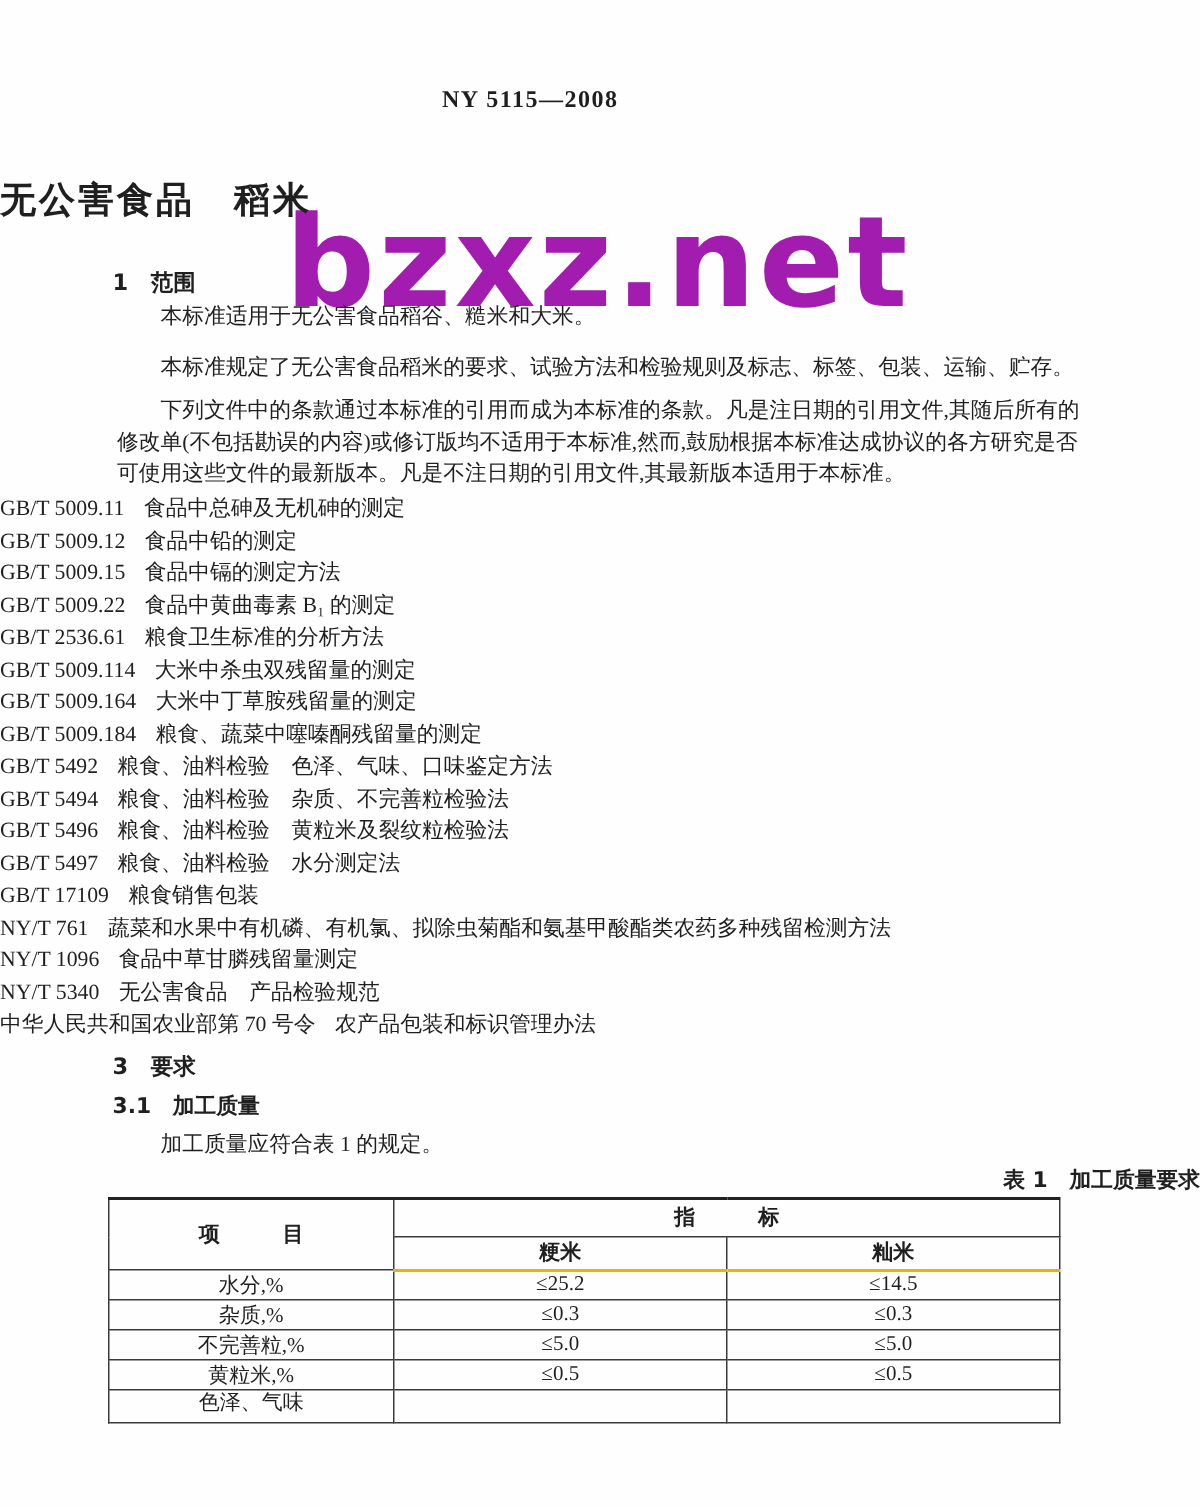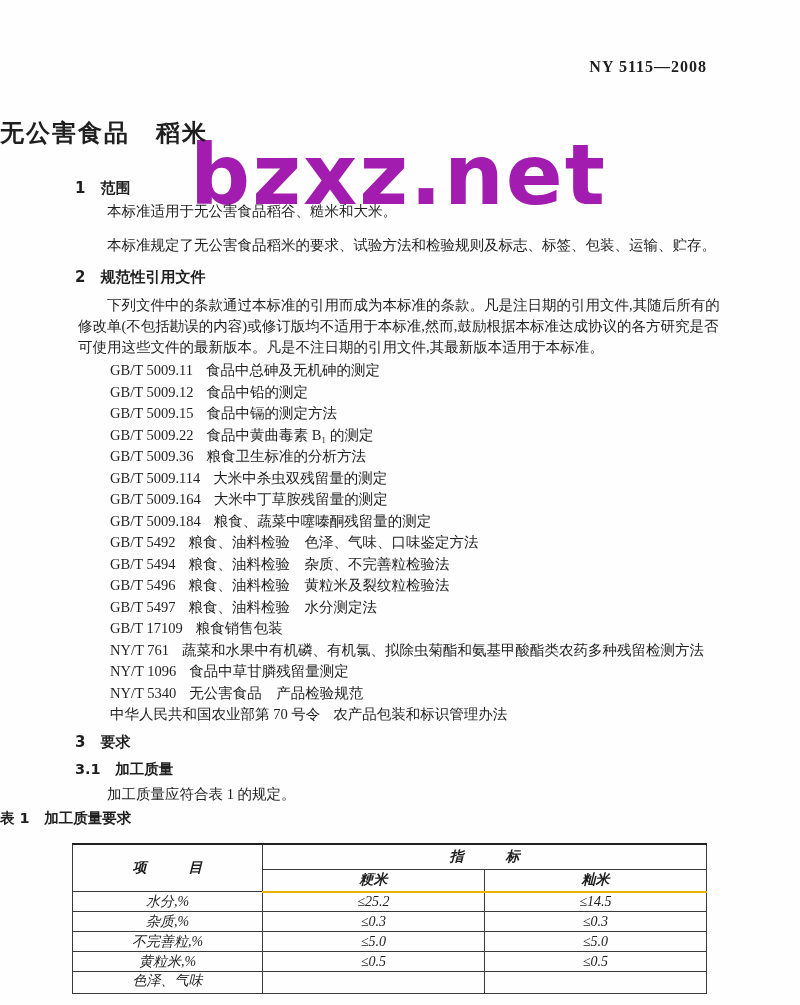--- a/index.html
+++ b/index.html
@@ -22,21 +22,21 @@
     color:#a21caf;
     z-index:0;
     user-select:none;
     white-space:nowrap;
   }
   .content { position:relative; z-index:1; }
 
   .doc-code {
     padding-top:58px;
     padding-right:93px;
-    text-align:right;
+    text-align:center;
     font-weight:bold;
     font-size:16px;
     letter-spacing:1px;
     height:78px;
   }
   .title {
     margin-top:40px;
     height:30px; line-height:30px;
     text-align:left;
     font-family:"DejaVu Sans","Liberation Sans",sans-serif;
@@ -62,43 +62,41 @@
     line-height:22px;
     text-indent:2em;
   }
   .scope-p1 { margin-top:12px; }
   .scope-p2 { margin-top:2px; }
   .norm-intro { margin-top:8px; margin-right:72px; line-height:21px; }
   .req-p { margin-top:4px; }
 
   .ref-list { margin-top:2px; }
   .ref-item {
-    margin-left:110px;
     font-size:14.5px;
     line-height:21.5px;
     white-space:nowrap;
   }
   .ref-code { margin-right:13px; }
 
   .tbl-caption {
     margin-top:4px;
     height:18px; line-height:18px;
-    text-align:left;
+    text-align:right;
     font-family:"DejaVu Sans","Liberation Sans",sans-serif;
     font-weight:bold;
     font-size:14.5px;
   }
   table.tbl {
-    margin-top:16px;
+    margin-top:2px;
     margin-left:72px;
     width:634px;
     border-collapse:collapse;
     table-layout:fixed;
     font-size:14px;
-    font-style:italic;
   }
   table.tbl { border:1px solid #333; border-top:2px solid #222; }
   .tbl td {
     border:1px solid #3a3a3a;
     text-align:center;
     vertical-align:middle;
     padding:0;
     overflow:hidden;
   }
   .col-item { width:190px; }
@@ -118,29 +116,28 @@
 
   <div class="content">
     <div class="doc-code">NY 5115—2008</div>
 
     <div class="title">无公害食品　稻米</div>
 
     <div class="sec-h h-s1">1　范围</div>
     <p class="para scope-p2">本标准适用于无公害食品稻谷、糙米和大米。</p>
     <p class="para scope-p1">本标准规定了无公害食品稻米的要求、试验方法和检验规则及标志、标签、包装、运输、贮存。</p>
 
-    <div class="sec-h h-s2">2　规范性引用文件</div>
     <p class="para norm-intro">下列文件中的条款通过本标准的引用而成为本标准的条款。凡是注日期的引用文件,其随后所有的修改单(不包括勘误的内容)或修订版均不适用于本标准,然而,鼓励根据本标准达成协议的各方研究是否可使用这些文件的最新版本。凡是不注日期的引用文件,其最新版本适用于本标准。</p>
 
     <div class="ref-list">
       <div class="ref-item"><span class="ref-code">GB/T 5009.11</span><span class="ref-title">食品中总砷及无机砷的测定</span></div>
       <div class="ref-item"><span class="ref-code">GB/T 5009.12</span><span class="ref-title">食品中铅的测定</span></div>
       <div class="ref-item"><span class="ref-code">GB/T 5009.15</span><span class="ref-title">食品中镉的测定方法</span></div>
       <div class="ref-item"><span class="ref-code">GB/T 5009.22</span><span class="ref-title">食品中黄曲毒素 B₁ 的测定</span></div>
-      <div class="ref-item"><span class="ref-code">GB/T 5009.36</span><span class="ref-title">粮食卫生标准的分析方法</span></div>
+      <div class="ref-item"><span class="ref-code">GB/T 2536.61</span><span class="ref-title">粮食卫生标准的分析方法</span></div>
       <div class="ref-item"><span class="ref-code">GB/T 5009.114</span><span class="ref-title">大米中杀虫双残留量的测定</span></div>
       <div class="ref-item"><span class="ref-code">GB/T 5009.164</span><span class="ref-title">大米中丁草胺残留量的测定</span></div>
       <div class="ref-item"><span class="ref-code">GB/T 5009.184</span><span class="ref-title">粮食、蔬菜中噻嗪酮残留量的测定</span></div>
       <div class="ref-item"><span class="ref-code">GB/T 5492</span><span class="ref-title">粮食、油料检验　色泽、气味、口味鉴定方法</span></div>
       <div class="ref-item"><span class="ref-code">GB/T 5494</span><span class="ref-title">粮食、油料检验　杂质、不完善粒检验法</span></div>
       <div class="ref-item"><span class="ref-code">GB/T 5496</span><span class="ref-title">粮食、油料检验　黄粒米及裂纹粒检验法</span></div>
       <div class="ref-item"><span class="ref-code">GB/T 5497</span><span class="ref-title">粮食、油料检验　水分测定法</span></div>
       <div class="ref-item"><span class="ref-code">GB/T 17109</span><span class="ref-title">粮食销售包装</span></div>
       <div class="ref-item"><span class="ref-code">NY/T 761</span><span class="ref-title">蔬菜和水果中有机磷、有机氯、拟除虫菊酯和氨基甲酸酯类农药多种残留检测方法</span></div>
       <div class="ref-item"><span class="ref-code">NY/T 1096</span><span class="ref-title">食品中草甘膦残留量测定</span></div>

